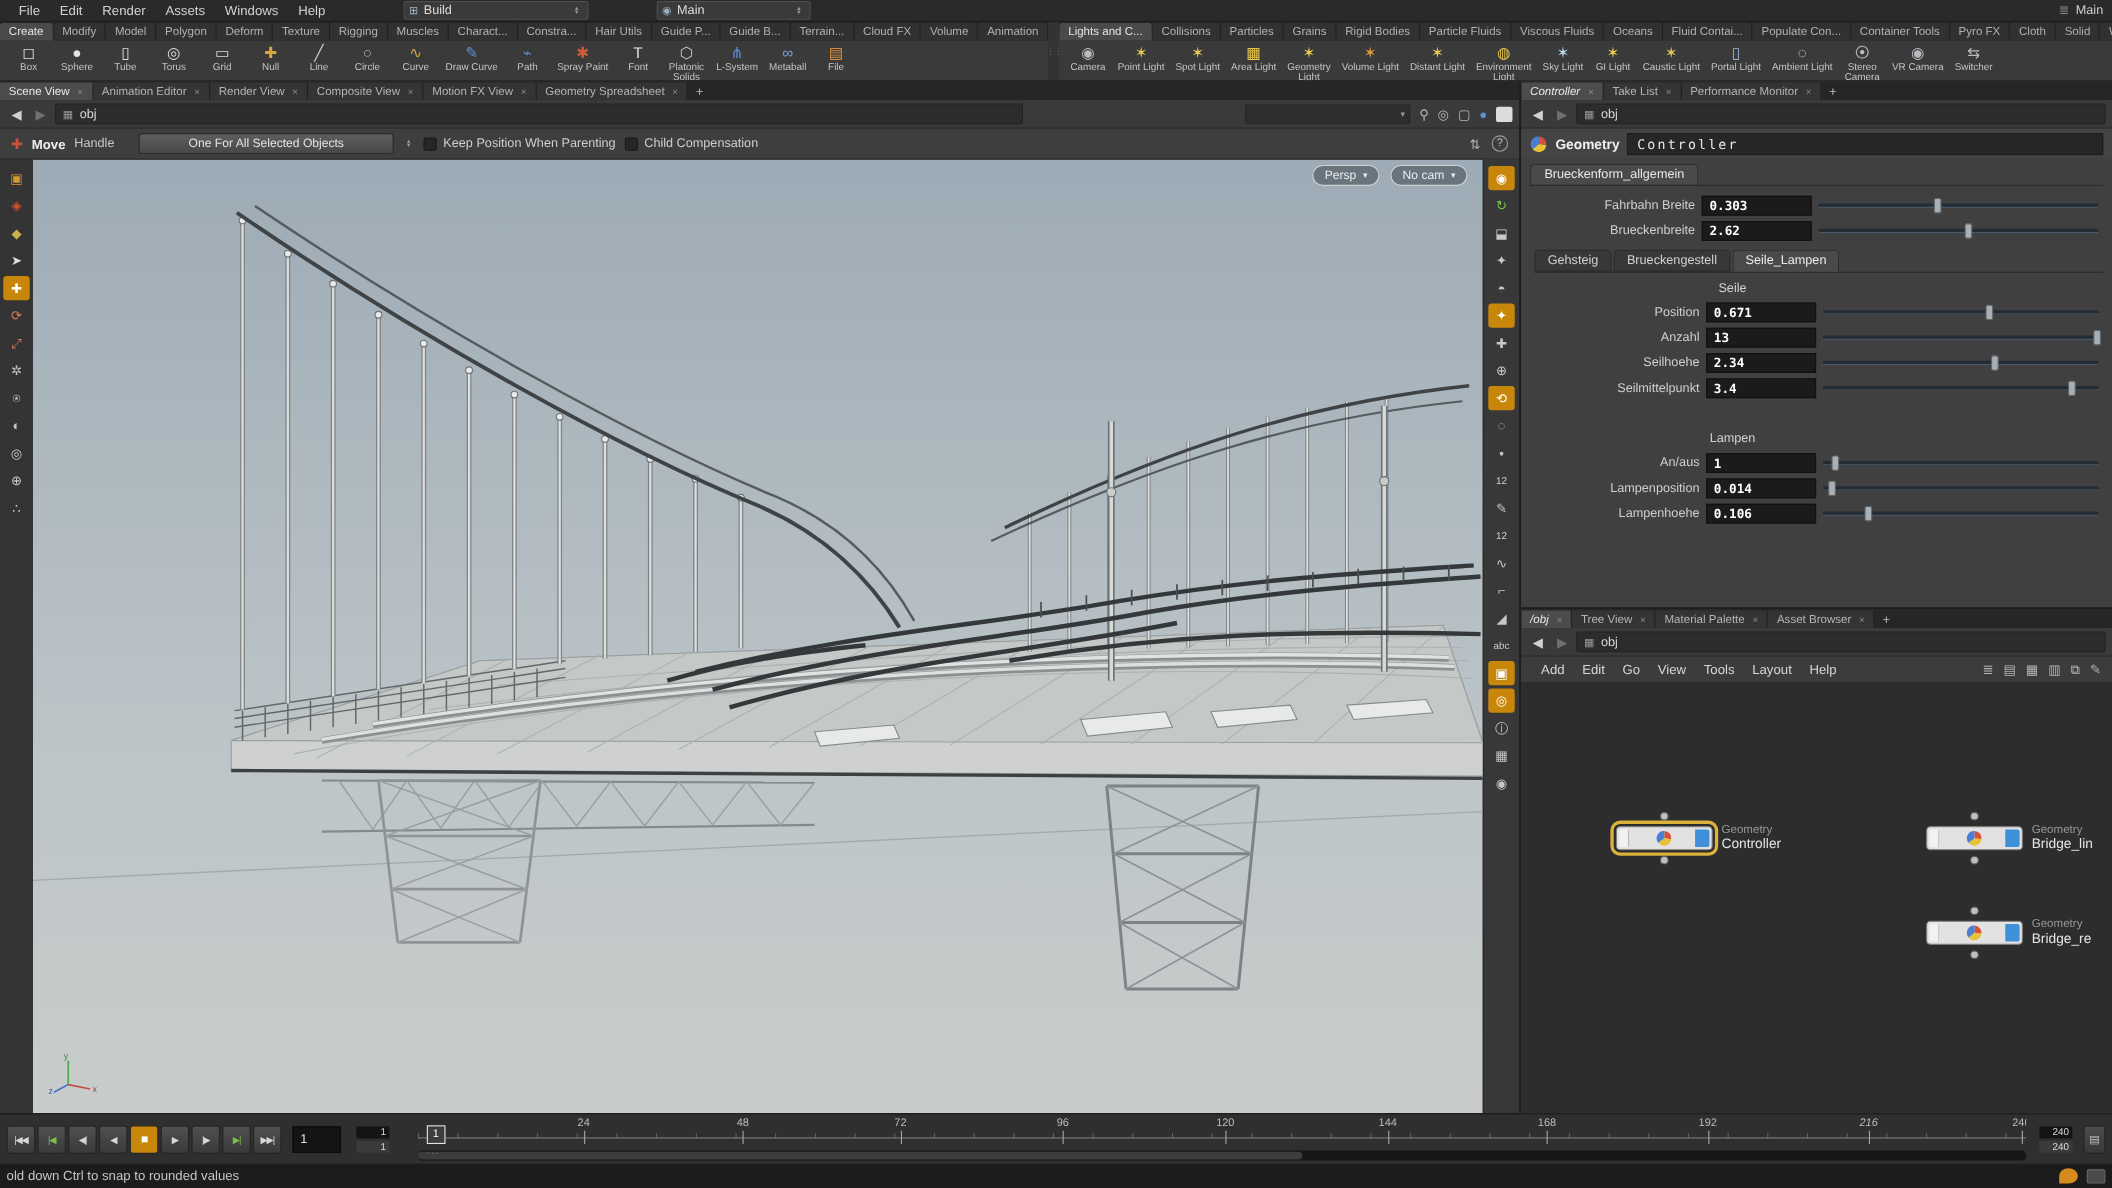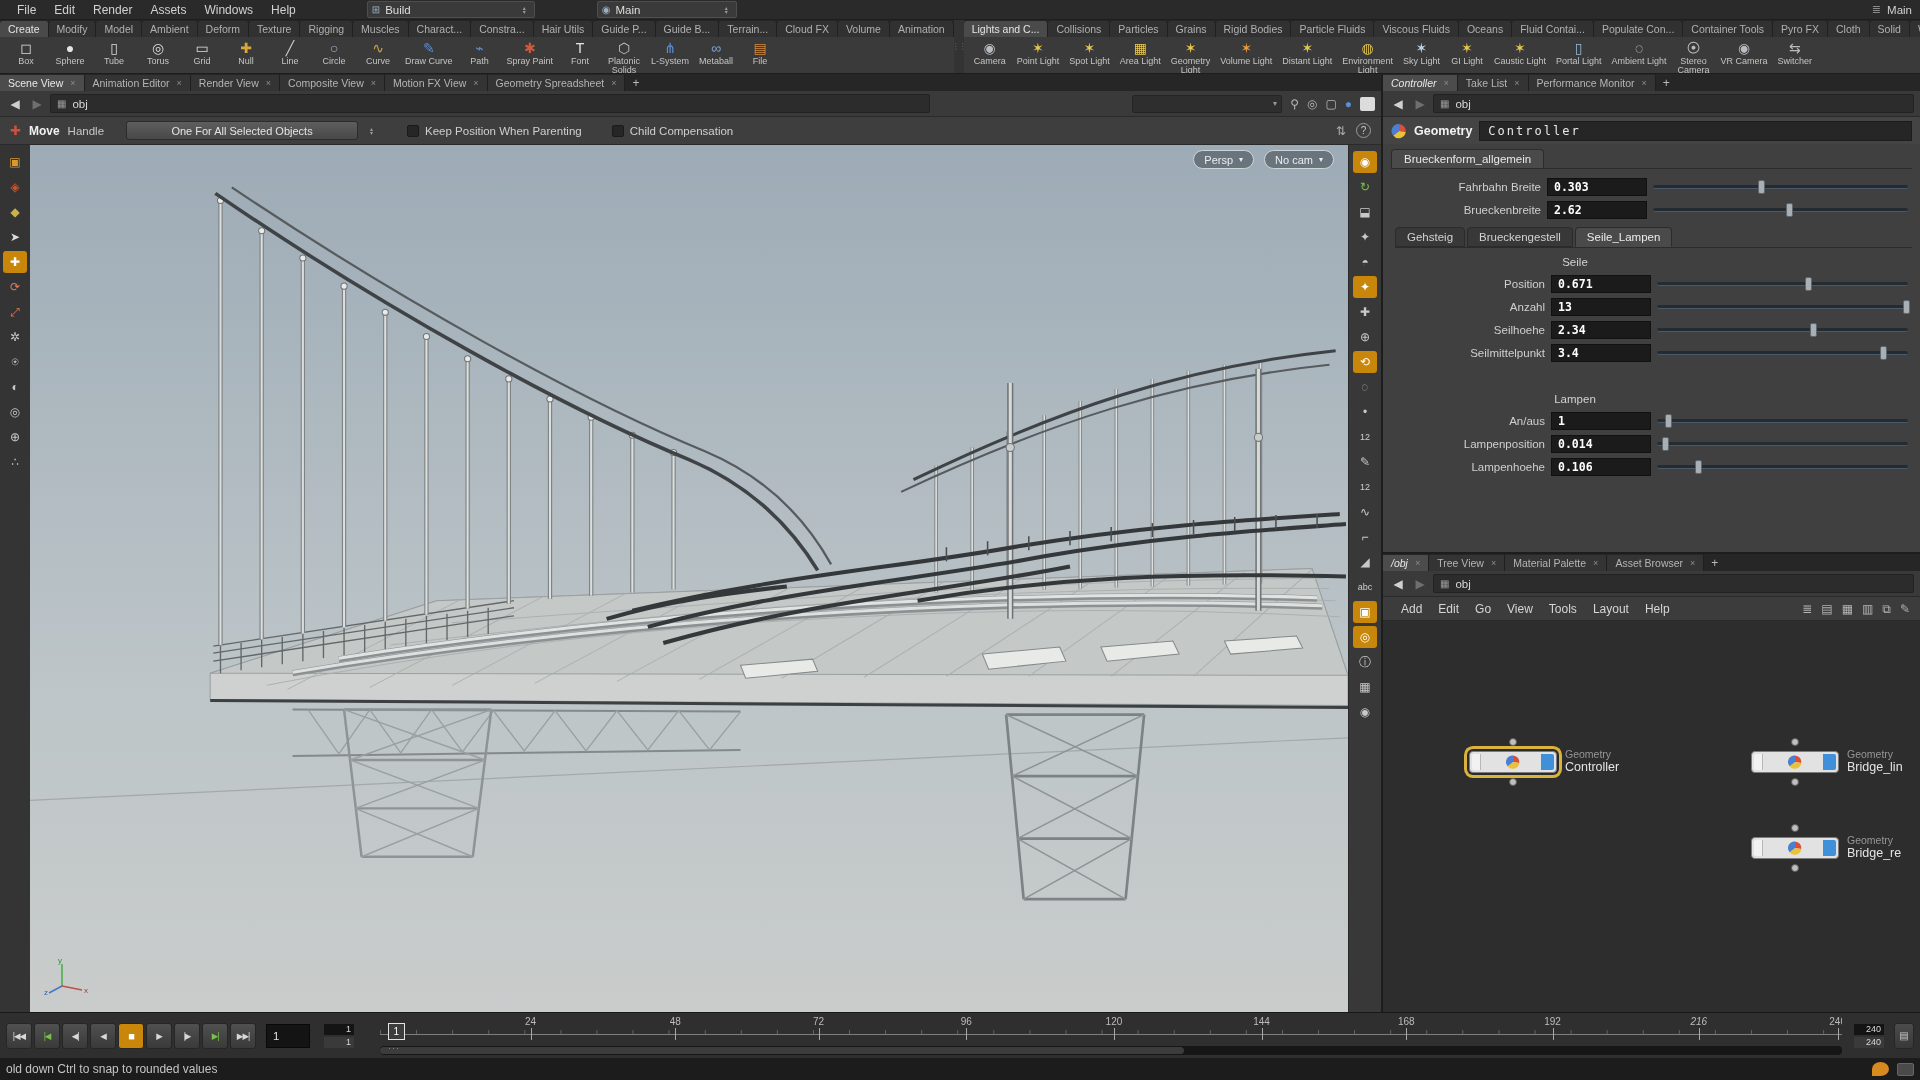--- a/index.html
+++ b/index.html
@@ -54,21 +54,21 @@
   .path-right { margin-left:auto; display:flex; align-items:center; gap:8px; }
   .path-dd { width:150px; height:18px; background:#2e2e2e; border:1px solid #242424; border-radius:2px; display:flex; align-items:center; justify-content:flex-end; padding:0 4px; color:#999; font-size:8px; }
   .sico { font-size:12px; color:#b8b8b8; }
   .sico.block { width:15px; height:14px; background:#dcdcdc; border-radius:2px; }
 
   .movebar { height:28px; background:#3e3e3e; display:flex; align-items:center; gap:8px; padding:0 10px; border-bottom:1px solid #2a2a2a; }
   .movebar .ticon { color:#d05040; font-size:13px; }
   .movebar .tname { font-weight:bold; color:#f0f0f0; font-size:12px; }
   .movebar .thandle { color:#c8c8c8; font-size:11.5px; margin-right:14px; }
   .dropdown { width:232px; height:19px; background:linear-gradient(#5e5e5e,#484848); border:1px solid #2c2c2c; border-radius:3px; text-align:center; line-height:18px; font-size:11px; color:#e4e4e4; }
-  .checkrow { display:flex; align-items:center; gap:6px; margin-left:22px; }
+  .checkrow { display:flex; align-items:center; gap:6px; }
   .checkbox { width:12px; height:12px; background:#262626; border:1px solid #1a1a1a; border-radius:2px; }
   .checklabel { font-size:11.5px; color:#cfcfcf; }
   .movebar-right { margin-left:auto; display:flex; gap:10px; align-items:center; }
   .movebar-right .mi { color:#b0b0b0; font-size:12px; }
   .qmark { width:15px; height:15px; border:1px solid #9a9a9a; border-radius:50%; font-size:10px; text-align:center; line-height:14px; color:#c8c8c8; }
 
   
   .vp-row { flex:1; display:flex; min-height:0; }
   .tools-col { width:30px; background:#343434; display:flex; flex-direction:column; align-items:center; gap:3px; padding-top:6px; overflow:hidden; }
   .tools-col.right { width:33px; background:#383838; border-left:1px solid #2a2a2a; }
@@ -190,21 +190,21 @@
     </div>
   </div>
 
   <div class="shelfbar">
     <div class="shelf-group left">
       <div class="shelf-tabs">
 
       <div class="shelf-tab active">Create</div>
           <div class="shelf-tab">Modify</div>
           <div class="shelf-tab">Model</div>
-          <div class="shelf-tab">Ambient</div>
+          <div class="shelf-tab">Polygon</div>
           <div class="shelf-tab">Deform</div>
           <div class="shelf-tab">Texture</div>
           <div class="shelf-tab">Rigging</div>
           <div class="shelf-tab">Muscles</div>
           <div class="shelf-tab">Charact...</div>
           <div class="shelf-tab">Constra...</div>
           <div class="shelf-tab">Hair Utils</div>
           <div class="shelf-tab">Guide P...</div>
           <div class="shelf-tab">Guide B...</div>
           <div class="shelf-tab">Terrain...</div>

